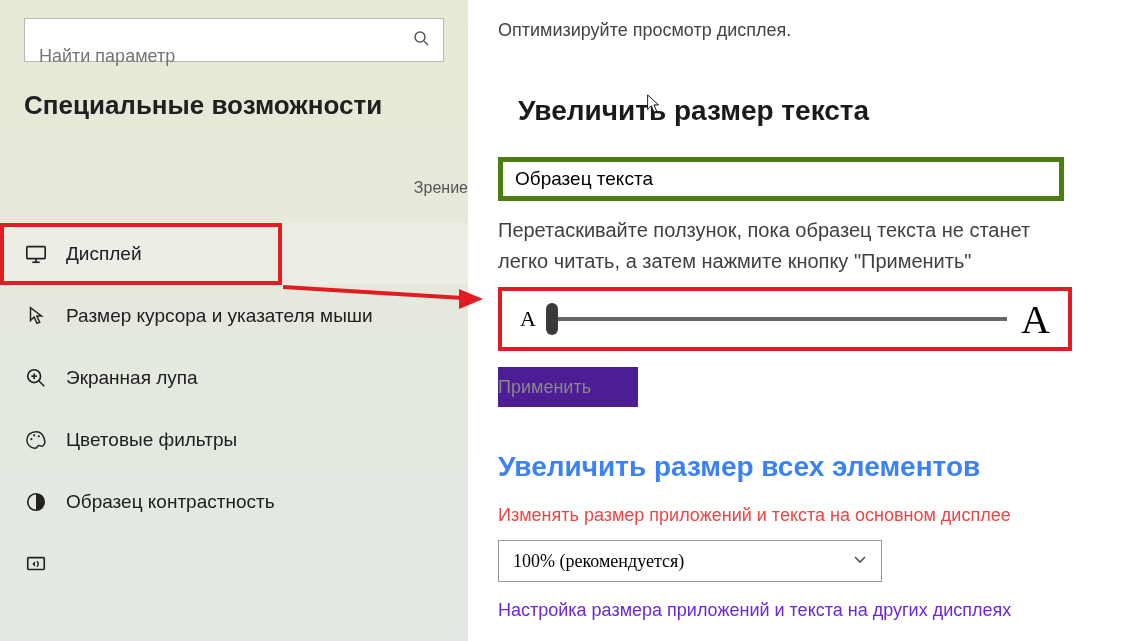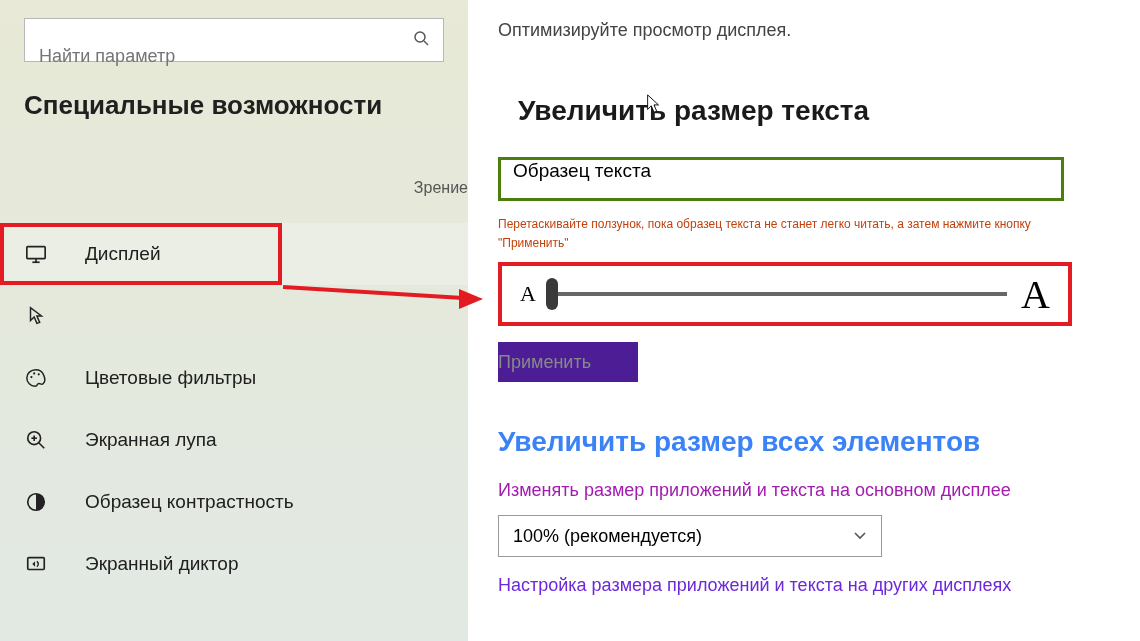--- a/index.html
+++ b/index.html
@@ -58,21 +58,20 @@
   }
   .nav-item {
     display: flex;
     align-items: center;
     height: 62px;
     padding-left: 24px;
     color: #202020;
     font-size: 19px;
     cursor: pointer;
     position: relative;
-    gap: 19px;
   }
   .nav-item .nav-icon {
     width: 24px;
     height: 24px;
     margin-right: 18px;
     flex-shrink: 0;
     display: inline-flex;
     align-items: center;
     justify-content: center;
   }
@@ -97,32 +96,32 @@
   }
   .h2 {
     font-size: 28px;
     font-weight: 600;
     margin-top: 54px;
     color: #1a1a1a;
     margin-left: 20px;
   }
   .sample-box {
     margin-top: 30px;
-    border: 3px solid #4d7c0f;
+    border: 5px solid #4d7c0f;
     width: 566px;
     height: 44px;
     padding: 0 12px;
     display: flex;
-    align-items: flex-start;
+    align-items: center;
     font-size: 19px;
   }
   .desc {
     margin-top: 14px;
-    font-size: 12px;
-    color: #c2410c;
+    font-size: 20px;
+    color: #404040;
     width: 580px;
     line-height: 1.55;
   }
   .slider-wrap {
     margin-top: 10px;
     width: 574px;
     height: 64px;
     border: 4px solid #e31b23;
     display: flex;
     align-items: center;
@@ -169,32 +168,33 @@
   }
   .h2b {
     font-size: 28px;
     font-weight: 600;
     margin-top: 44px;
     color: #3b82f6;
   }
   .desc2 {
     margin-top: 22px;
     font-size: 18px;
-    color: #a21caf;
+    color: #ef4444;
   }
   .select-box {
     margin-top: 14px;
     width: 384px;
     height: 42px;
     border: 1px solid #999;
     display: flex;
     align-items: center;
     padding: 0 14px;
     font-size: 18px;
     justify-content: space-between;
+    font-family: Liberation Serif, serif;
   }
   .select-box .chev {
     font-size: 14px;
     color: #555;
   }
   .desc3 {
     margin-top: 18px;
     font-size: 18px;
     color: #6d28d9;
   }
@@ -247,65 +247,65 @@
       <span>Дисплей</span>
       <div class="highlight-red"></div>
     </div>
 
     <div class="nav-item">
       <span class="nav-icon">
         <svg width="22" height="22" viewBox="0 0 24 24">
             <path d="M6 3 L6 17 L10 13 L13 20 L16 19 L13 12 L18 12 Z" fill="none" stroke="#222" stroke-width="1.6"></path>
           </svg>
       </span>
+      <span>Размер курсора и указателя мыши</span>
+    </div>
+
+    <div class="nav-item">
+      <span class="nav-icon">
+        <svg width="22" height="22" viewBox="0 0 24 24">
+            <circle cx="10" cy="10" r="7" fill="none" stroke="#222" stroke-width="1.8"></circle>
+            <line x1="15" y1="15" x2="21" y2="21" stroke="#222" stroke-width="1.8"></line>
+            <line x1="10" y1="7" x2="10" y2="13" stroke="#222" stroke-width="1.8"></line>
+            <line x1="7" y1="10" x2="13" y2="10" stroke="#222" stroke-width="1.8"></line>
+          </svg>
+      </span>
+      <span>Экранная лупа</span>
     </div>
 
     <div class="nav-item">
       <span class="nav-icon">
         <svg width="22" height="22" viewBox="0 0 24 24">
             <path d="M12 3 C6 3 2 7 2 12 C2 17 6 21 11 21 C14 21 13 18 15 18 C17 18 18 20 20 18 C22 16 22 12 20 8 C18 4 15 3 12 3 Z" fill="none" stroke="#222" stroke-width="1.6"></path>
             <circle cx="7" cy="11" r="1.2" fill="#222"></circle>
             <circle cx="10" cy="7" r="1.2" fill="#222"></circle>
             <circle cx="15" cy="8" r="1.2" fill="#222"></circle>
           </svg>
       </span>
       <span>Цветовые фильтры</span>
     </div>
 
     <div class="nav-item">
       <span class="nav-icon">
         <svg width="22" height="22" viewBox="0 0 24 24">
-            <circle cx="10" cy="10" r="7" fill="none" stroke="#222" stroke-width="1.8"></circle>
-            <line x1="15" y1="15" x2="21" y2="21" stroke="#222" stroke-width="1.8"></line>
-            <line x1="10" y1="7" x2="10" y2="13" stroke="#222" stroke-width="1.8"></line>
-            <line x1="7" y1="10" x2="13" y2="10" stroke="#222" stroke-width="1.8"></line>
-          </svg>
-      </span>
-      <span>Экранная лупа</span>
-    </div>
-
-    <div class="nav-item">
-      <span class="nav-icon">
-        <svg width="22" height="22" viewBox="0 0 24 24">
             <circle cx="12" cy="12" r="9" fill="none" stroke="#222" stroke-width="1.8"></circle>
             <path d="M12 3 A9 9 0 0 1 12 21 Z" fill="#222"></path>
           </svg>
       </span>
       <span>Образец контрастность</span>
     </div>
 
     <div class="nav-item">
       <span class="nav-icon">
         <svg width="22" height="22" viewBox="0 0 24 24">
             <rect x="3" y="5" width="18" height="13" rx="1" fill="none" stroke="#222" stroke-width="1.8"></rect>
             <path d="M8 12 L11 9 L11 15 Z" fill="#222"></path>
             <path d="M13 9 Q16 12 13 15" fill="none" stroke="#222" stroke-width="1.5"></path>
           </svg>
       </span>
-      <span>Экранный диктор</span>
     </div>
   </div>
 </div>
 
 <div class="main">
   <div class="subtitle">Оптимизируйте просмотр дисплея.</div>
 
   <div class="h2">Увеличить размер текста</div>
 
   <div class="sample-box">

